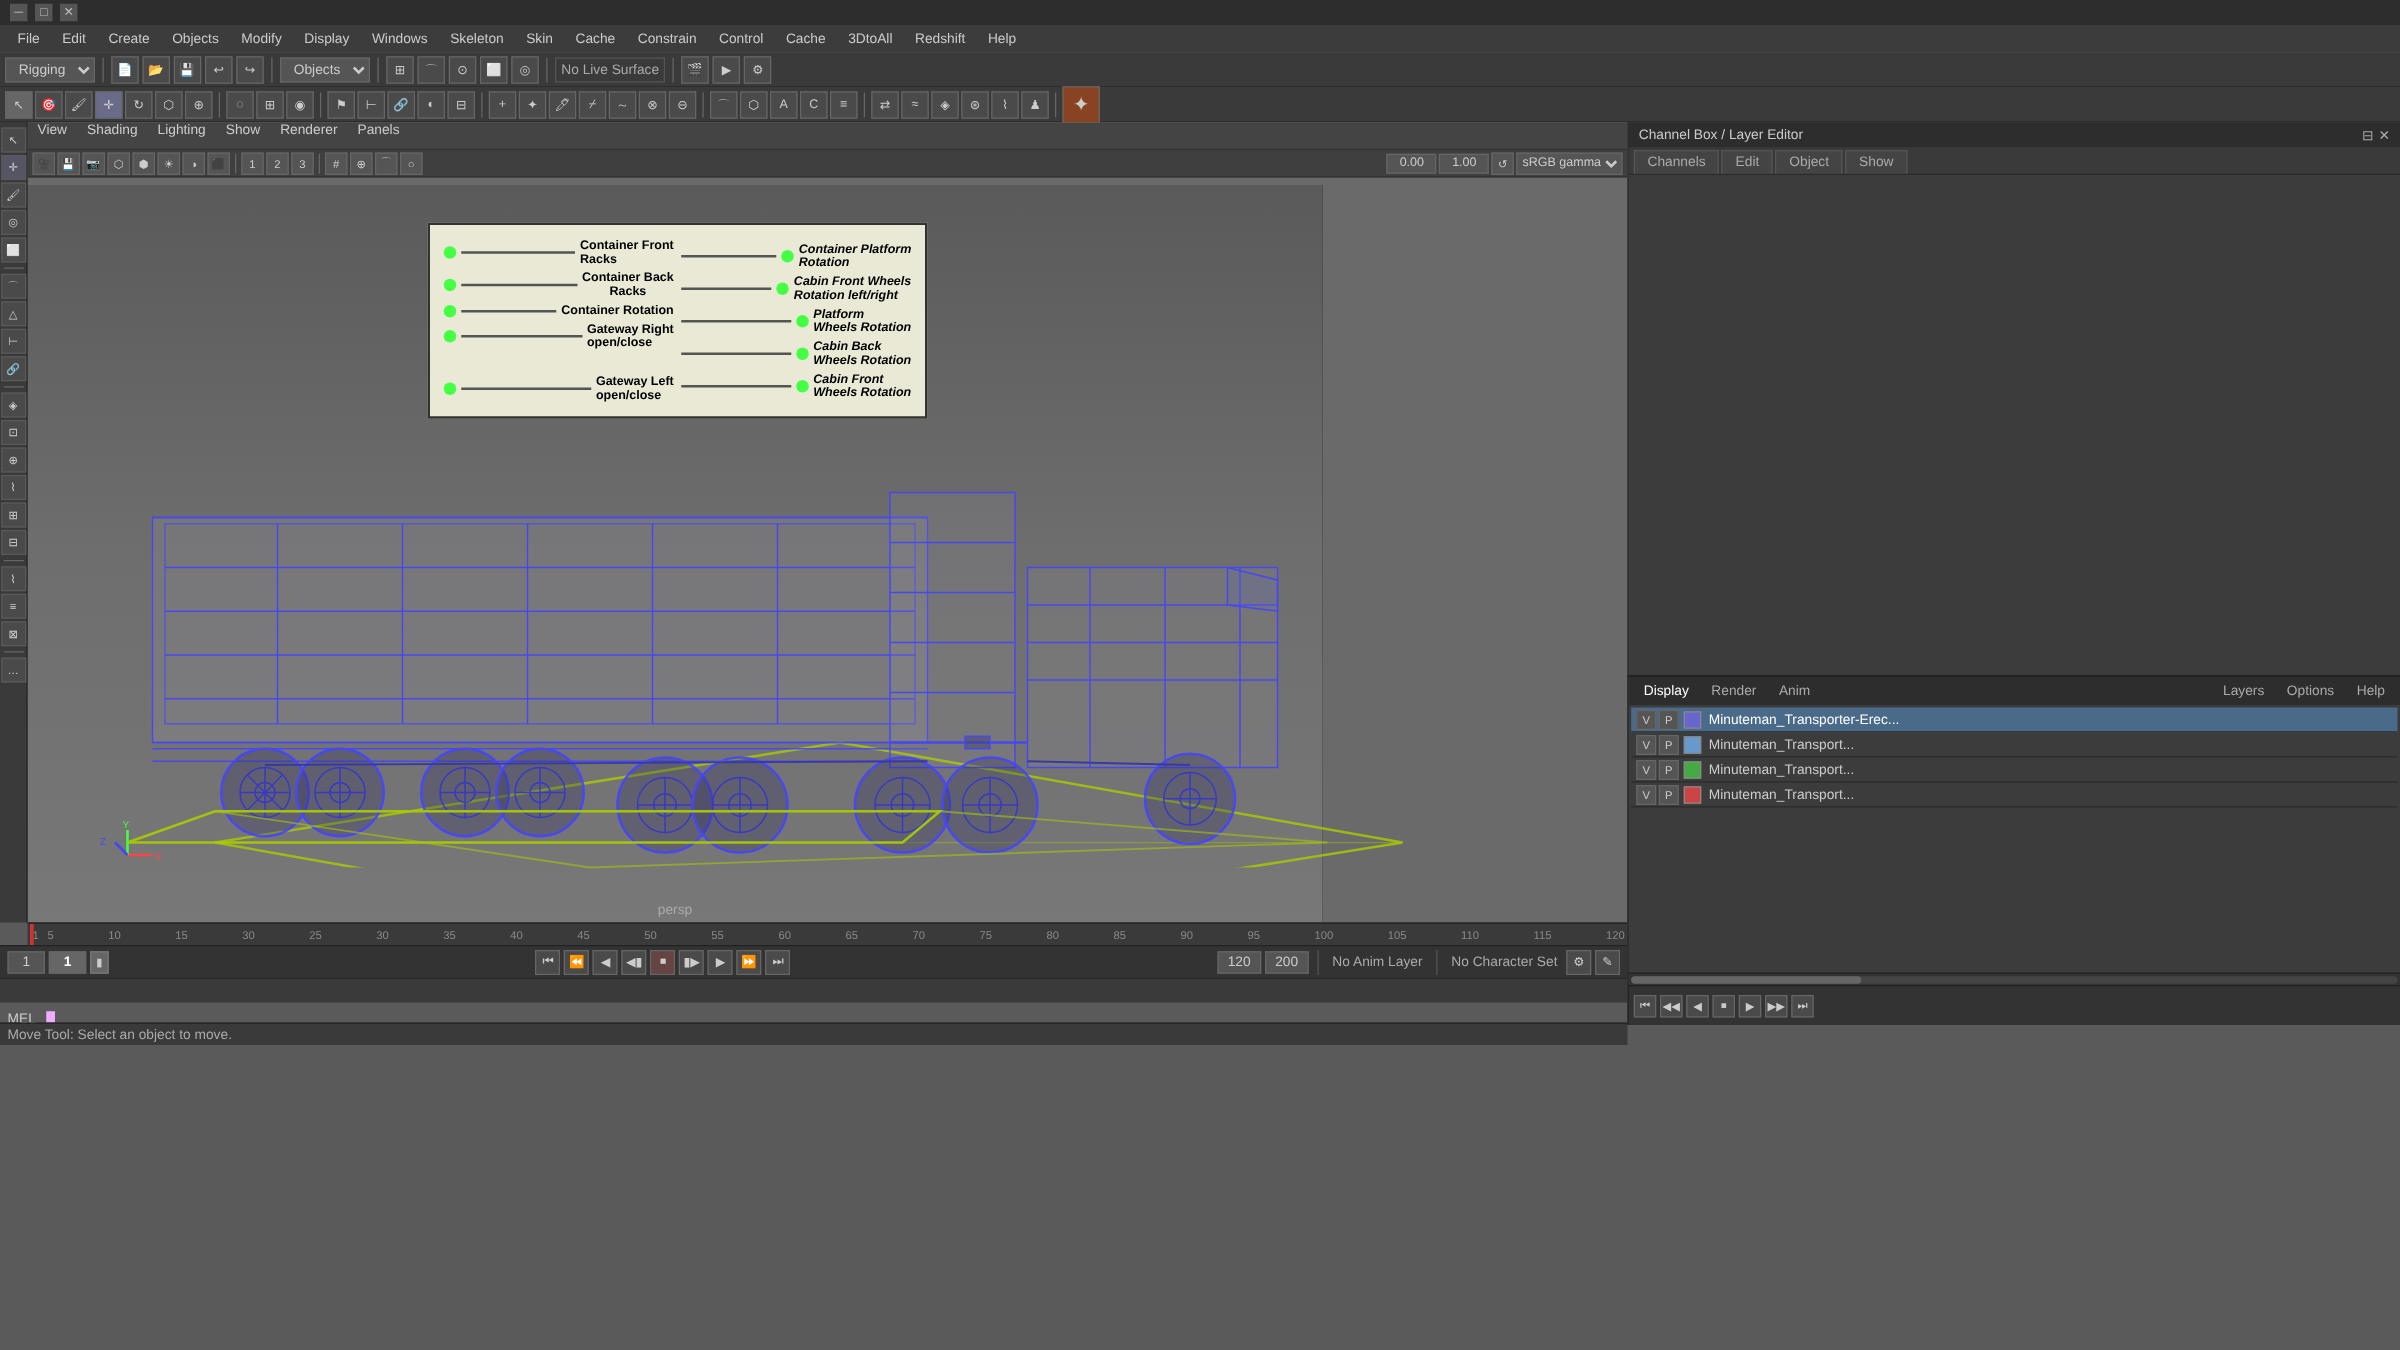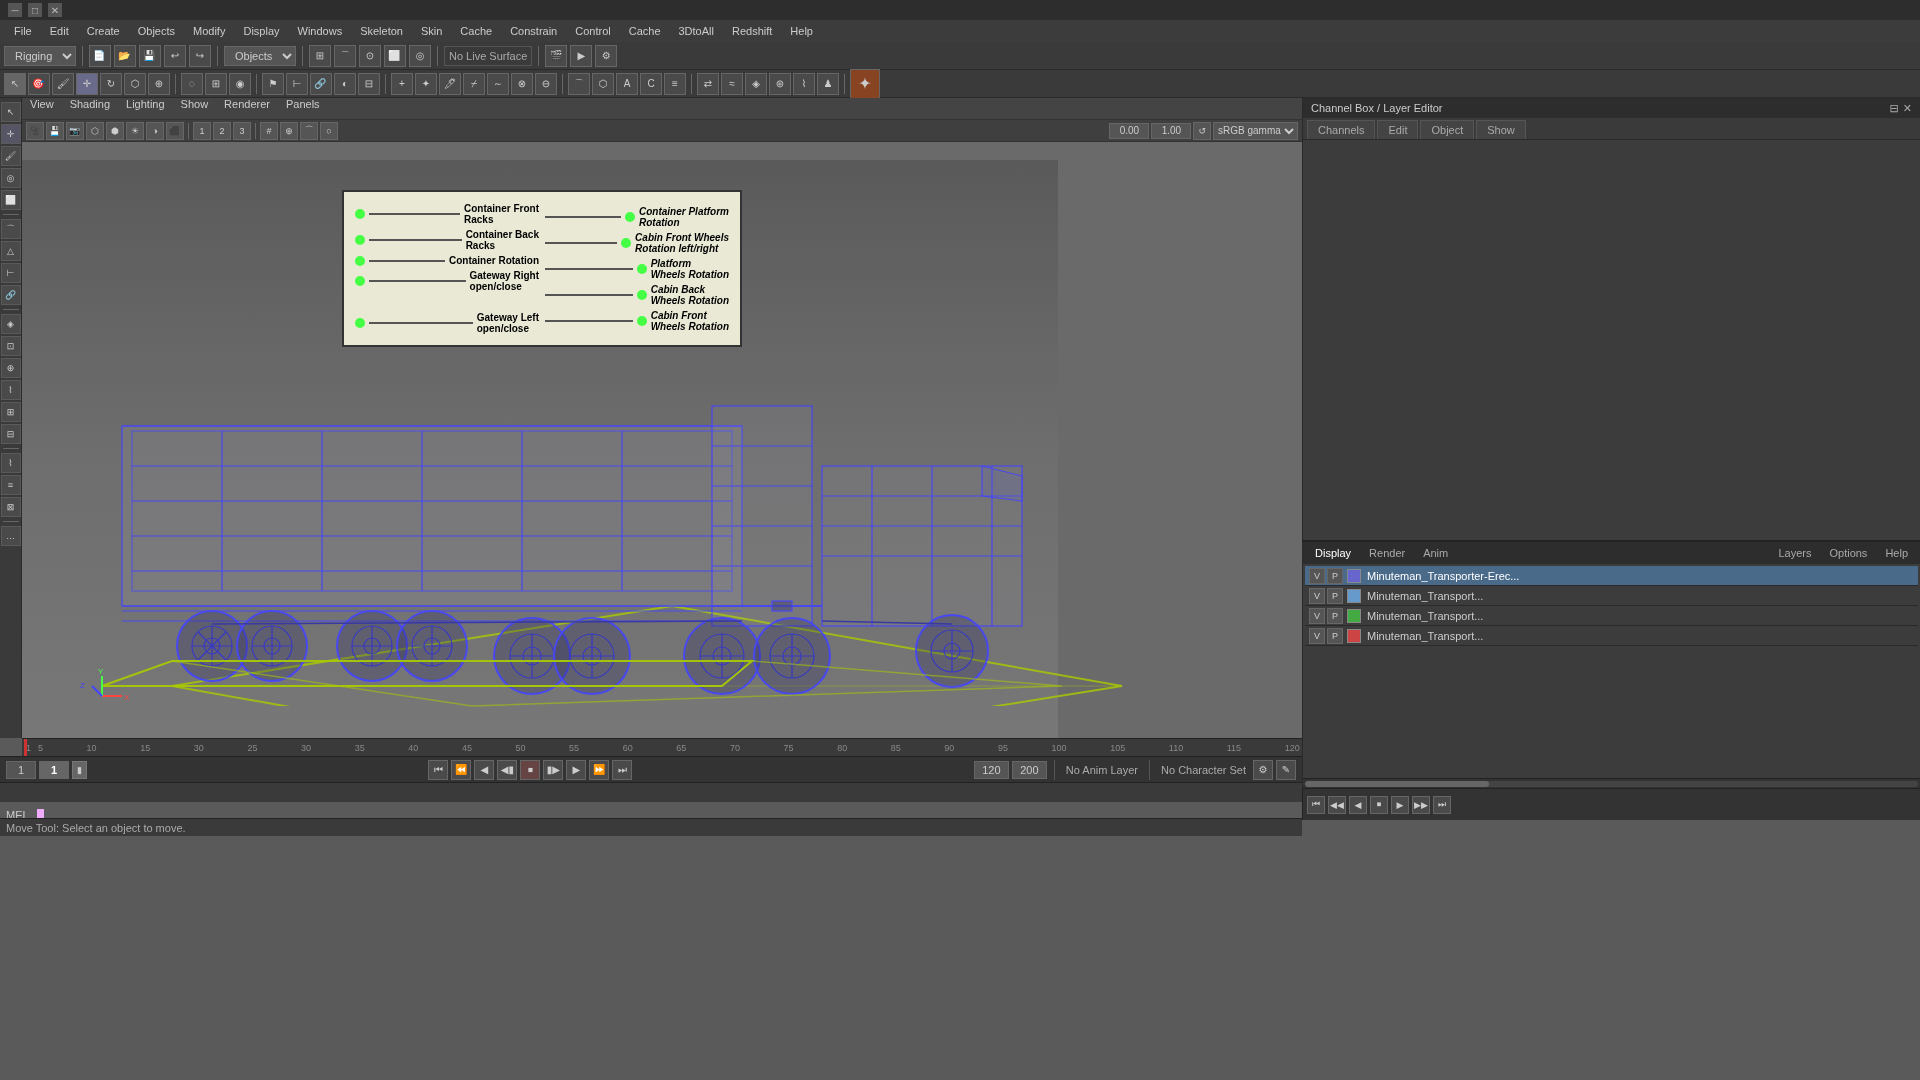--- a/index.html
+++ b/index.html
@@ -177,21 +177,21 @@
       border: 1px solid #666;
       color: #ccc;
       font-size: 9px;
       display: flex; align-items: center; justify-content: center;
       cursor: pointer;
     }
 
     
     #viewport-canvas {
       position: absolute;
-      top: 62px;
+      top: 50px;
       left: 0;
       width: 1036px;
       height: 596px;
       background: #0f172a;
     }
 
     
     #legend-box {
       position: absolute;
       top: 30px;
@@ -553,21 +553,21 @@
     <div id="legend-box">
       <table style="width:100%;border-collapse:collapse;font-size:10px;font-weight:bold;color:#000;">
         <tbody>
             <tr>
           <td style="padding:3px;width:50%;">
             <div style="display:flex;align-items:center;margin-bottom:4px;">
               <div style="width:10px;height:10px;border-radius:50%;background:#44ff44;flex-shrink:0;margin-right:4px;"></div>
               <div style="flex:1;height:2px;background:#555;margin-right:4px;"></div>
               <span>Container Front<br>Racks</span>
             </div>
-            <div style="display:flex;align-items:center;margin-bottom:4px;">
+            <div style="display:flex;align-items:center;margin-bottom:4px;text-align:center;">
               <div style="width:10px;height:10px;border-radius:50%;background:#44ff44;flex-shrink:0;margin-right:4px;"></div>
               <div style="flex:1;height:2px;background:#555;margin-right:4px;"></div>
               <span>Container Back<br>Racks</span>
             </div>
             <div style="display:flex;align-items:center;margin-bottom:4px;">
               <div style="width:10px;height:10px;border-radius:50%;background:#44ff44;flex-shrink:0;margin-right:4px;"></div>
               <div style="flex:1;height:2px;background:#555;margin-right:4px;"></div>
               <span>Container Rotation</span>
             </div>
             <div style="display:flex;align-items:center;margin-bottom:20px;">

